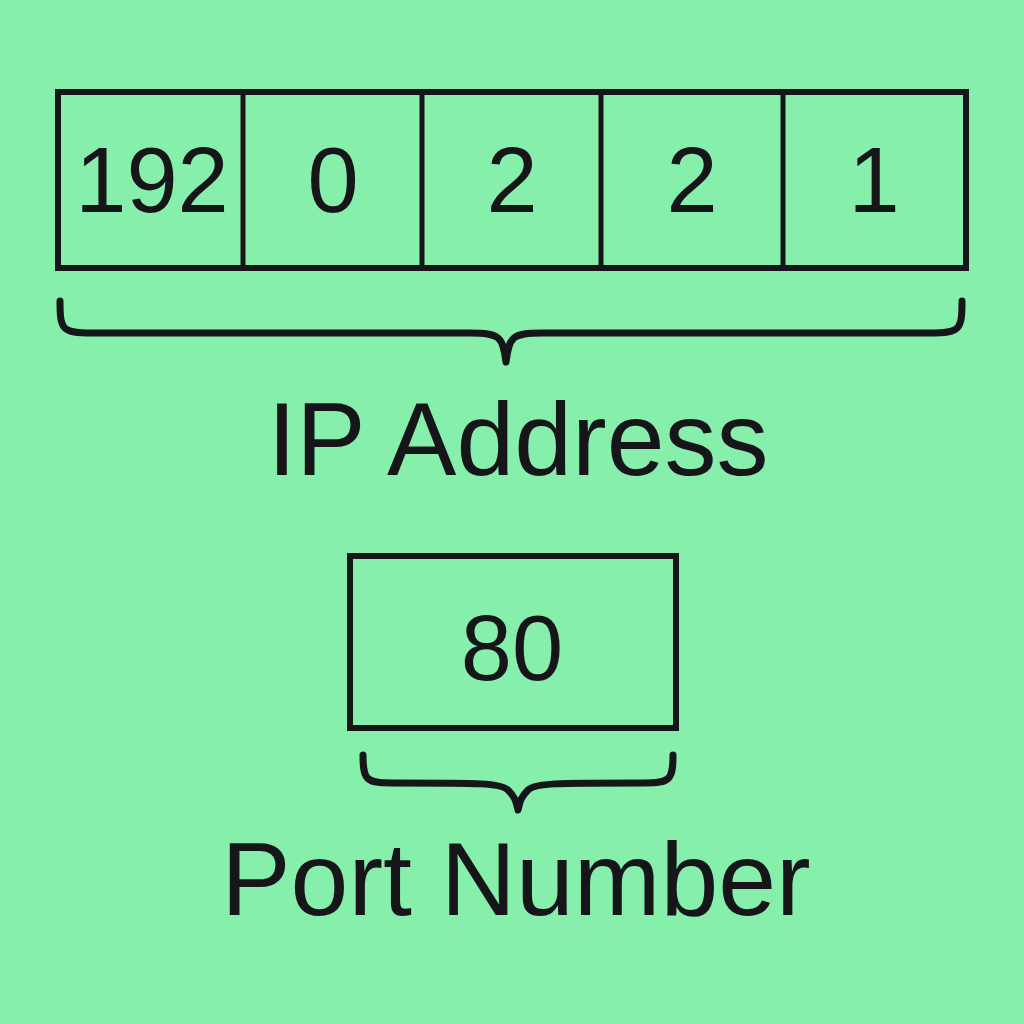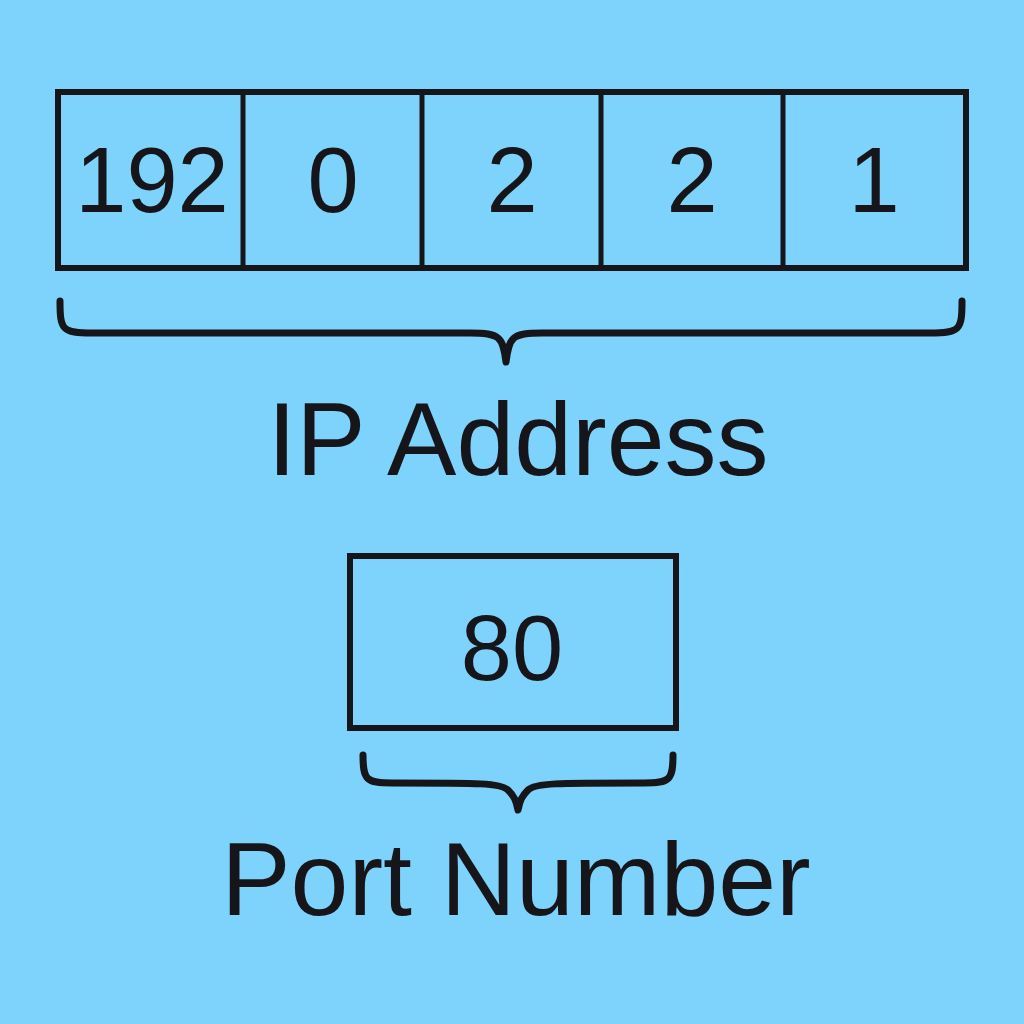--- a/index.html
+++ b/index.html
@@ -11,21 +11,21 @@
     width: 1024px;
     height: 1024px;
     background: #faf8f2;
     font-family: "Liberation Sans", sans-serif;
     overflow: hidden;
   }
   #canvas {
     position: relative;
     width: 1024px;
     height: 1024px;
-    background: #7dd3fc;
+    background: #86efac;
   }
   #diagram-svg {
     position: absolute;
     top: 0;
     left: 0;
     width: 1024px;
     height: 1024px;
     display: block;
   }
   .octet-text, .port-text {

